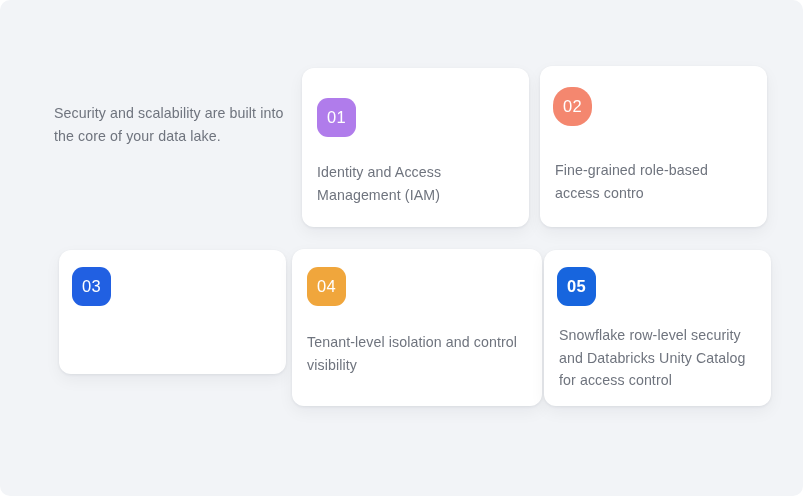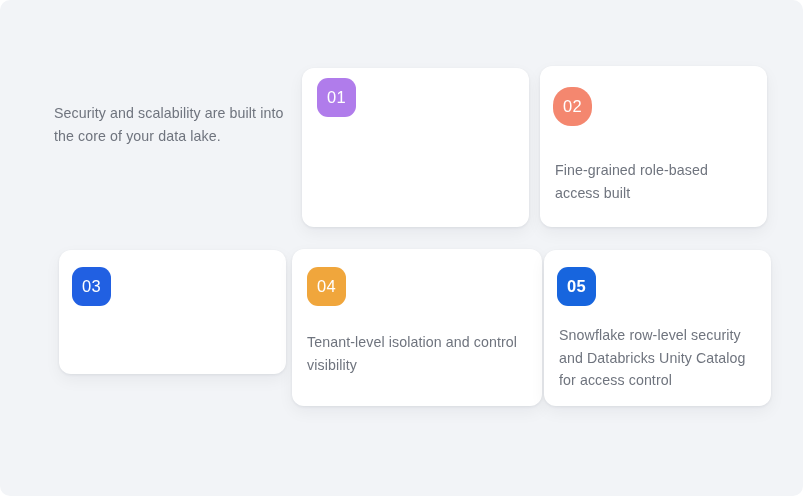--- a/index.html
+++ b/index.html
@@ -62,21 +62,21 @@
     border-radius: 11px;
     display: flex;
     align-items: center;
     justify-content: center;
     color: #ffffff;
     font-size: 16.5px;
     font-weight: 400;
     letter-spacing: 0.3px;
   }
 
-  .card--c1 .badge { left: 15px; top: 10px; }
+  .card--c1 .badge { left: 15px; top: 30px; }
   .card--c2 .badge { left: 13px; top: 21px; border-radius: 18px; }
   .card--c3 .badge { left: 13px; top: 17px; }
   .card--c4 .badge { left: 15px; top: 18px; }
   .card--c5 .badge { left: 13px; top: 17px; }
 
   .card-text {
     position: absolute;
     left: 15px;
     right: 10px;
     font-size: 14.2px;
@@ -93,25 +93,26 @@
 </style>
 </head>
 <body>
 
 <div class="canvas" style="background: rgb(242, 244, 247);">
 
   <p class="intro">Security and scalability are built into the core of your data lake.</p>
 
   <div class="card card--c1">
     <div class="badge" style="background: rgb(176, 124, 235);">01</div>
+    <div class="card-text">Identity and Access Management (IAM)</div>
   </div>
 
   <div class="card card--c2">
     <div class="badge" style="background: rgb(244, 135, 111);">02</div>
-    <div class="card-text">Fine-grained role-based access built</div>
+    <div class="card-text">Fine-grained role-based access contro</div>
   </div>
 
   <div class="card card--c3">
     <div class="badge" style="background: rgb(33, 96, 226);">03</div>
   </div>
 
   <div class="card card--c4">
     <div class="badge" style="background: rgb(240, 166, 60);">04</div>
     <div class="card-text">Tenant-level isolation and control visibility</div>
   </div>

